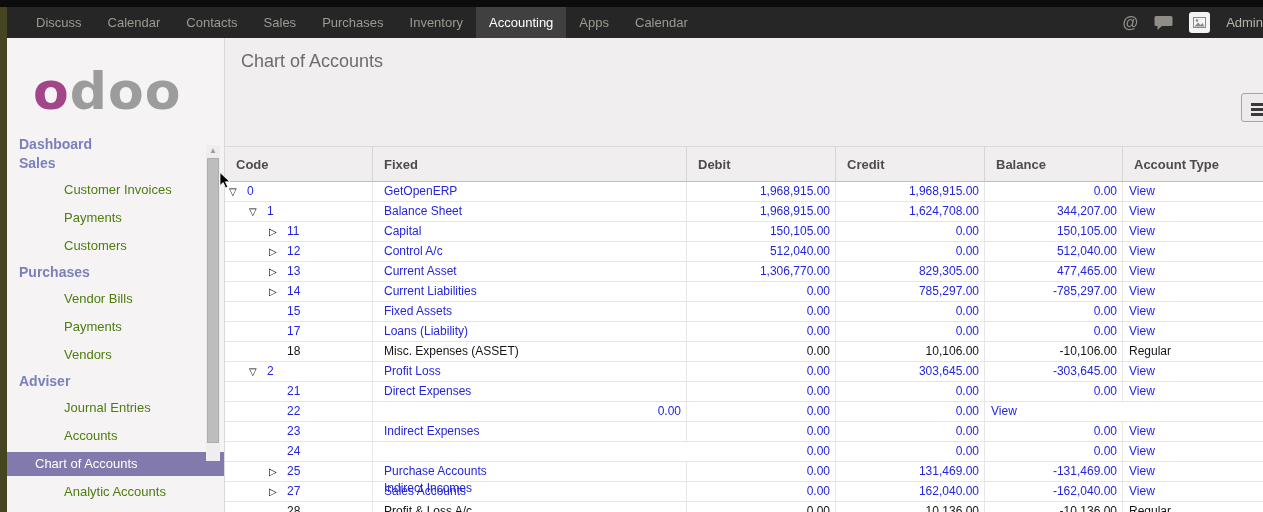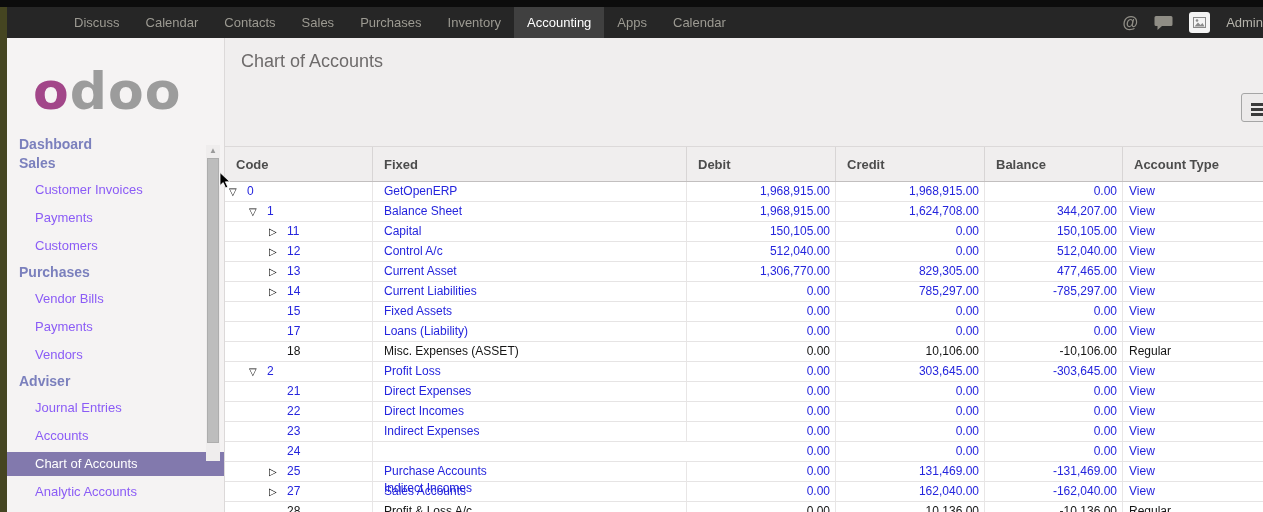--- a/index.html
+++ b/index.html
@@ -2,38 +2,38 @@
 <html><head>
 <meta charset="utf-8">
 <style>
   * { box-sizing: border-box; margin: 0; padding: 0; }
   html,body { width:1263px; height:512px; overflow:hidden; }
   body { font-family:"Liberation Sans", sans-serif; position:relative; background:#f0eeee; }
 
   
   #topstrip { position:absolute; left:0; top:0; width:1263px; height:7px; background:#0c0c0c; }
   #topbar { position:absolute; left:7px; top:7px; width:1256px; height:31px; background:#262626; display:flex; align-items:stretch; }
-  #nav-items { display:flex; align-items:stretch; padding-left:16px;margin-left:38px; }
+  #nav-items { display:flex; align-items:stretch; padding-left:16px; }
   .nav-item { color:#9c9a92; font-size:13px; padding:0 13px; display:flex; align-items:center; cursor:pointer; text-decoration:none; }
   .nav-item.active { background:#404040; color:#ffffff; }
   #nav-right { margin-left:auto; display:flex; align-items:center; gap:16px; padding-right:0px; }
   .tb-icon { color:#8f8d85; font-size:15px; display:flex; align-items:center; }
   #at-icon { font-size:16px; font-weight:bold; }
   #avatar { width:21px; height:21px; background:#f4f4f4; border-radius:3px; display:flex; align-items:center; justify-content:center; }
   #user-name { color:#b5b3ab; font-size:13px; white-space:nowrap; }
 
   
   #leftstrip { position:absolute; left:0; top:7px; width:7px; height:505px; background:#454521; }
   #sidebar { position:absolute; left:7px; top:38px; width:217px; height:474px; background:#f5f3f3; }
   #logo { padding:20px 0 0 26px; font-family:"DejaVu Sans", sans-serif; font-weight:bold; font-size:52px; letter-spacing:1px; color:#9c9c9c; line-height:1.3; cursor:pointer; }
   #logo .o1 { color:#a24689; }
   #menu { padding-top:9px; }
   .side-section { color:#7b80bd; font-weight:bold; font-size:14px; padding:1px 0 1px 12px; line-height:17px; cursor:pointer; }
   .side-section + .side-section { margin-top:0px; }
-  .side-item { color:#8b5cf6; font-size:13px; padding:7px 0 7px 28px; line-height:14px; cursor:pointer; }
+  .side-item { color:#4d7c0f; font-size:13px; padding:7px 0 7px 28px; line-height:14px; cursor:pointer;margin-left:29px; }
   .side-item.active { background:#8279ad; color:#ffffff; padding-top:5px; padding-bottom:5px; margin:2px 0; }
   .side-item + .side-section, .side-section + .side-item { margin-top:3px; }
 
   
   #side-scroll { position:absolute; right:4px; top:107px; width:14px; height:316px; background:#efeded; }
   #side-scroll .up-arrow { position:absolute; top:0; left:0; width:14px; height:12px; color:#9a9a9a; font-size:8px; text-align:center; line-height:12px; }
   #side-scroll .thumb { position:absolute; top:13px; left:1px; width:12px; height:285px; background:#bdbdbd; border:1px solid #adadad; }
 
   
   #main { position:absolute; left:224px; top:38px; width:1039px; height:474px; background:#f0eeee; border-left:1px solid #dcd9d9; }
@@ -220,21 +220,20 @@
         <div class="trow grid-row link">
           <div class="tcell"><span class="toggle" style="margin-left: 44px;"></span><span class="code-text">21</span></div>
           <div class="tcell" style="padding-left: 11px;"><span class="name-link">Direct Expenses</span></div>
           <div class="tcell num">0.00</div>
           <div class="tcell num">0.00</div>
           <div class="tcell num">0.00</div>
           <div class="tcell type type-link">View</div>
         </div>
         <div class="trow grid-row link">
           <div class="tcell"><span class="toggle" style="margin-left: 44px;"></span><span class="code-text">22</span></div>
-          <div class="tcell" style="padding-left: 11px;"><span class="name-link">Direct Incomes</span></div>
           <div class="tcell num">0.00</div>
           <div class="tcell num">0.00</div>
           <div class="tcell num">0.00</div>
           <div class="tcell type type-link">View</div>
         </div>
         <div class="trow grid-row link">
           <div class="tcell"><span class="toggle" style="margin-left: 44px;"></span><span class="code-text">23</span></div>
           <div class="tcell" style="padding-left: 11px;"><span class="name-link">Indirect Expenses</span></div>
           <div class="tcell num">0.00</div>
           <div class="tcell num">0.00</div>

